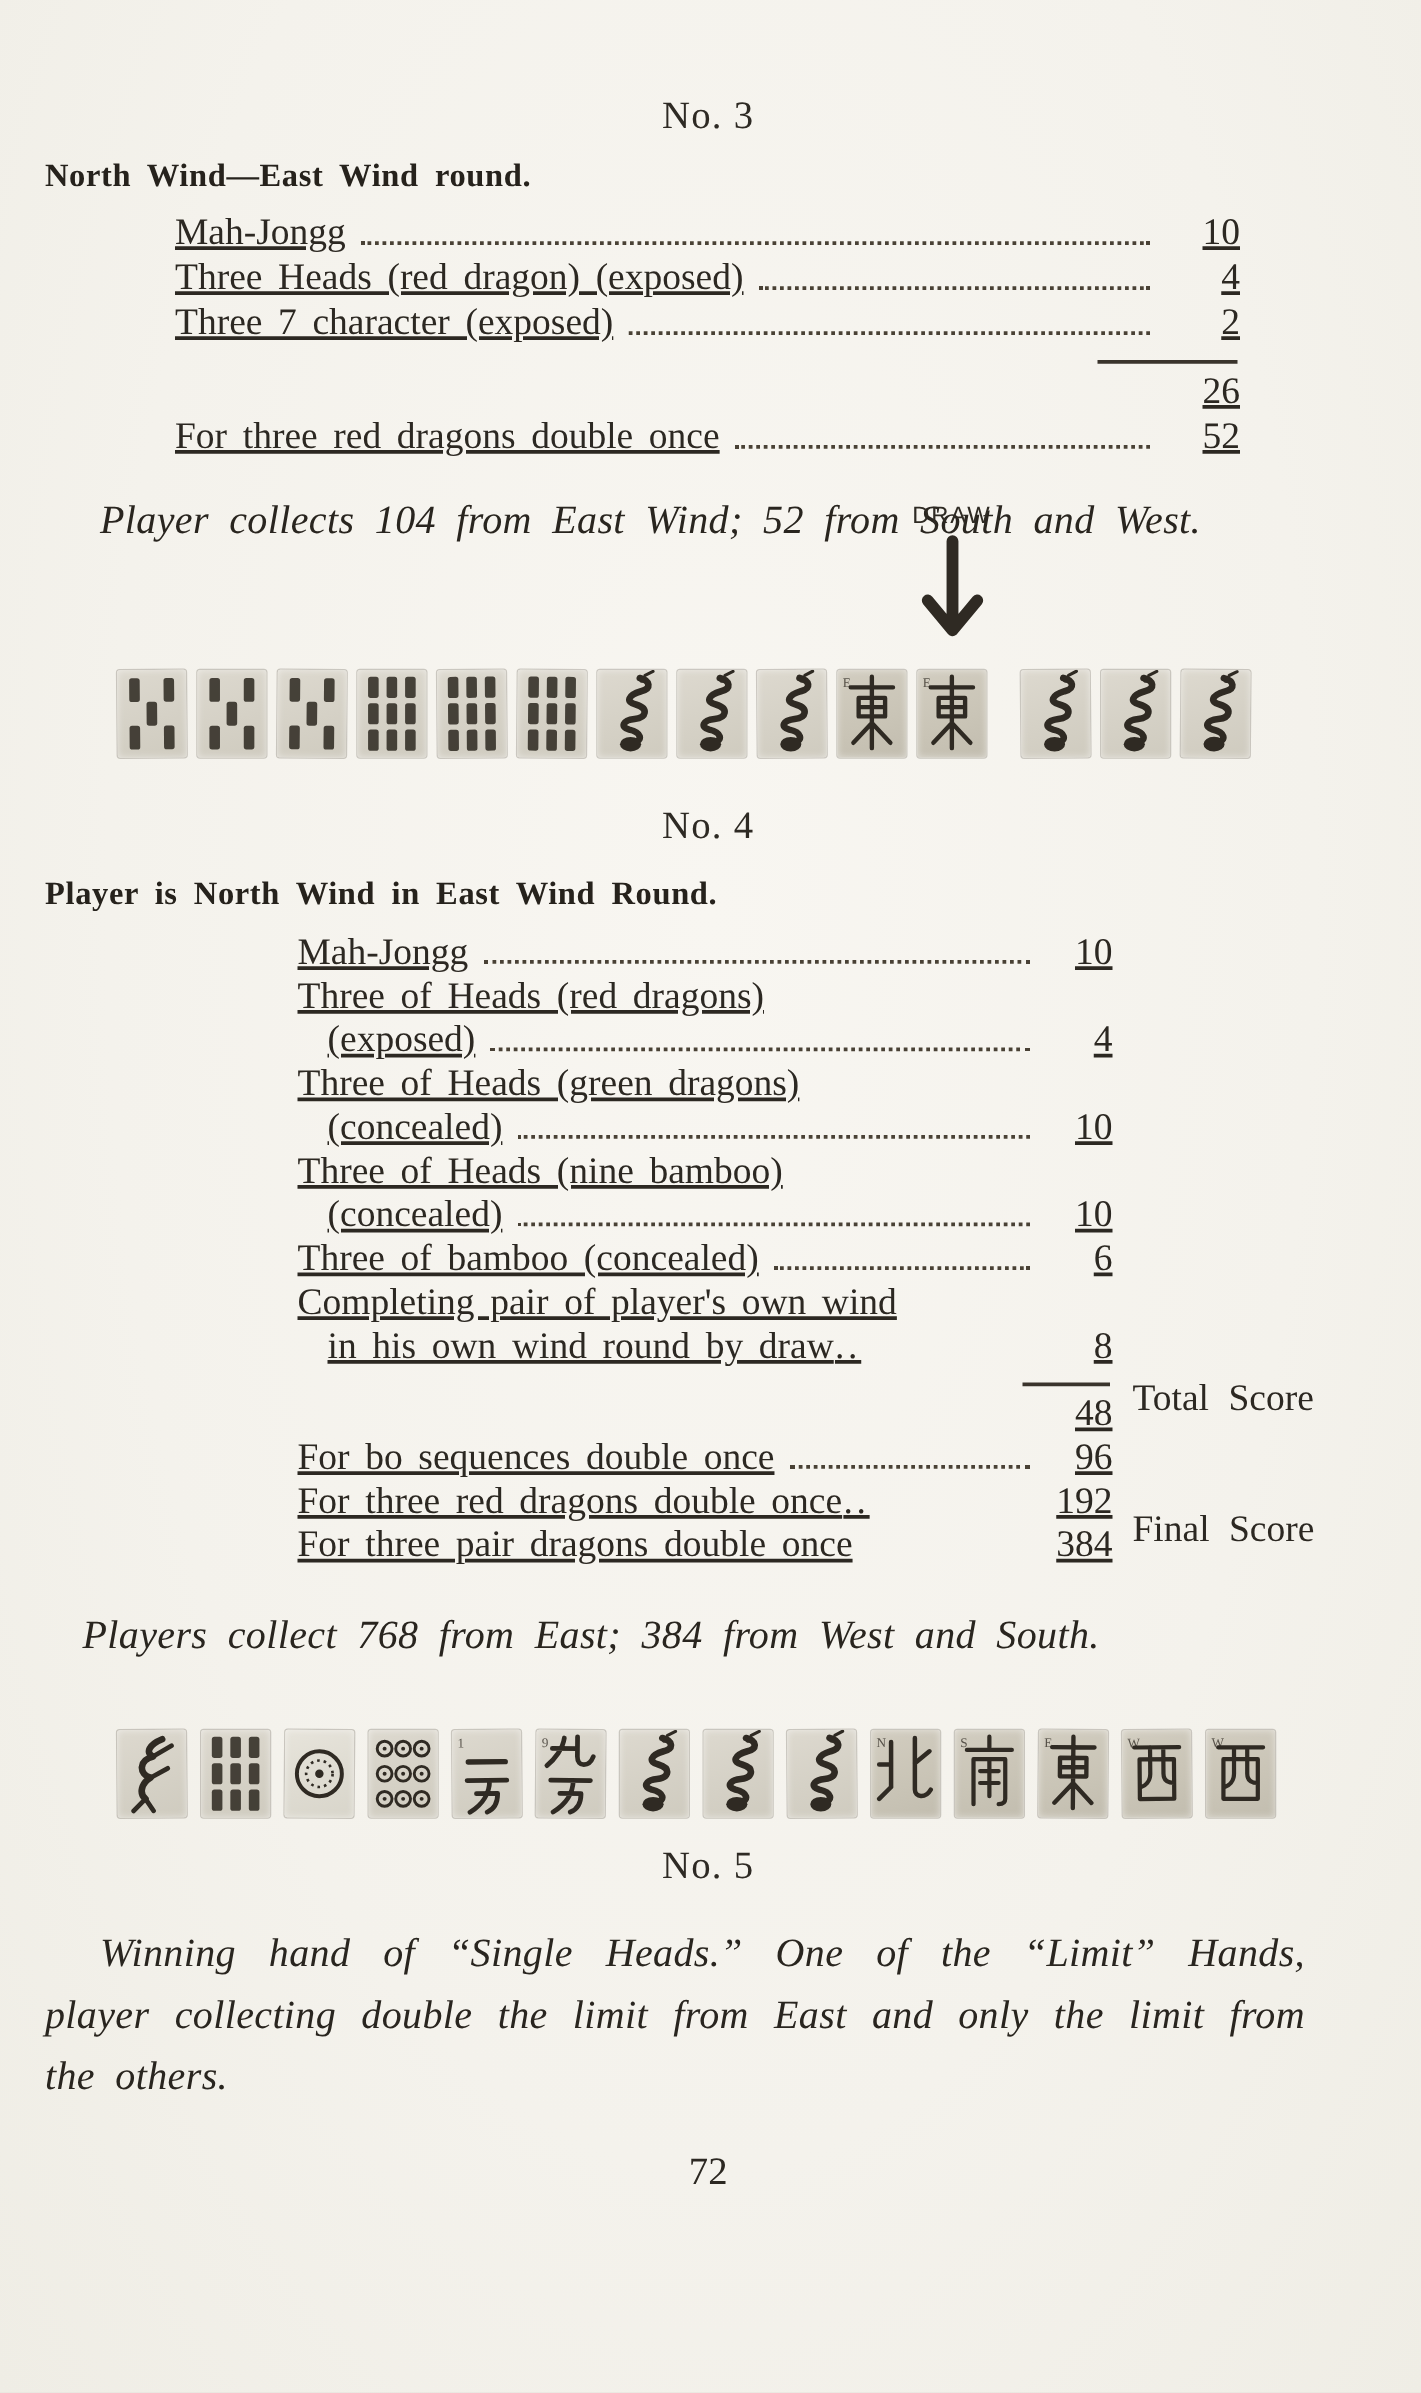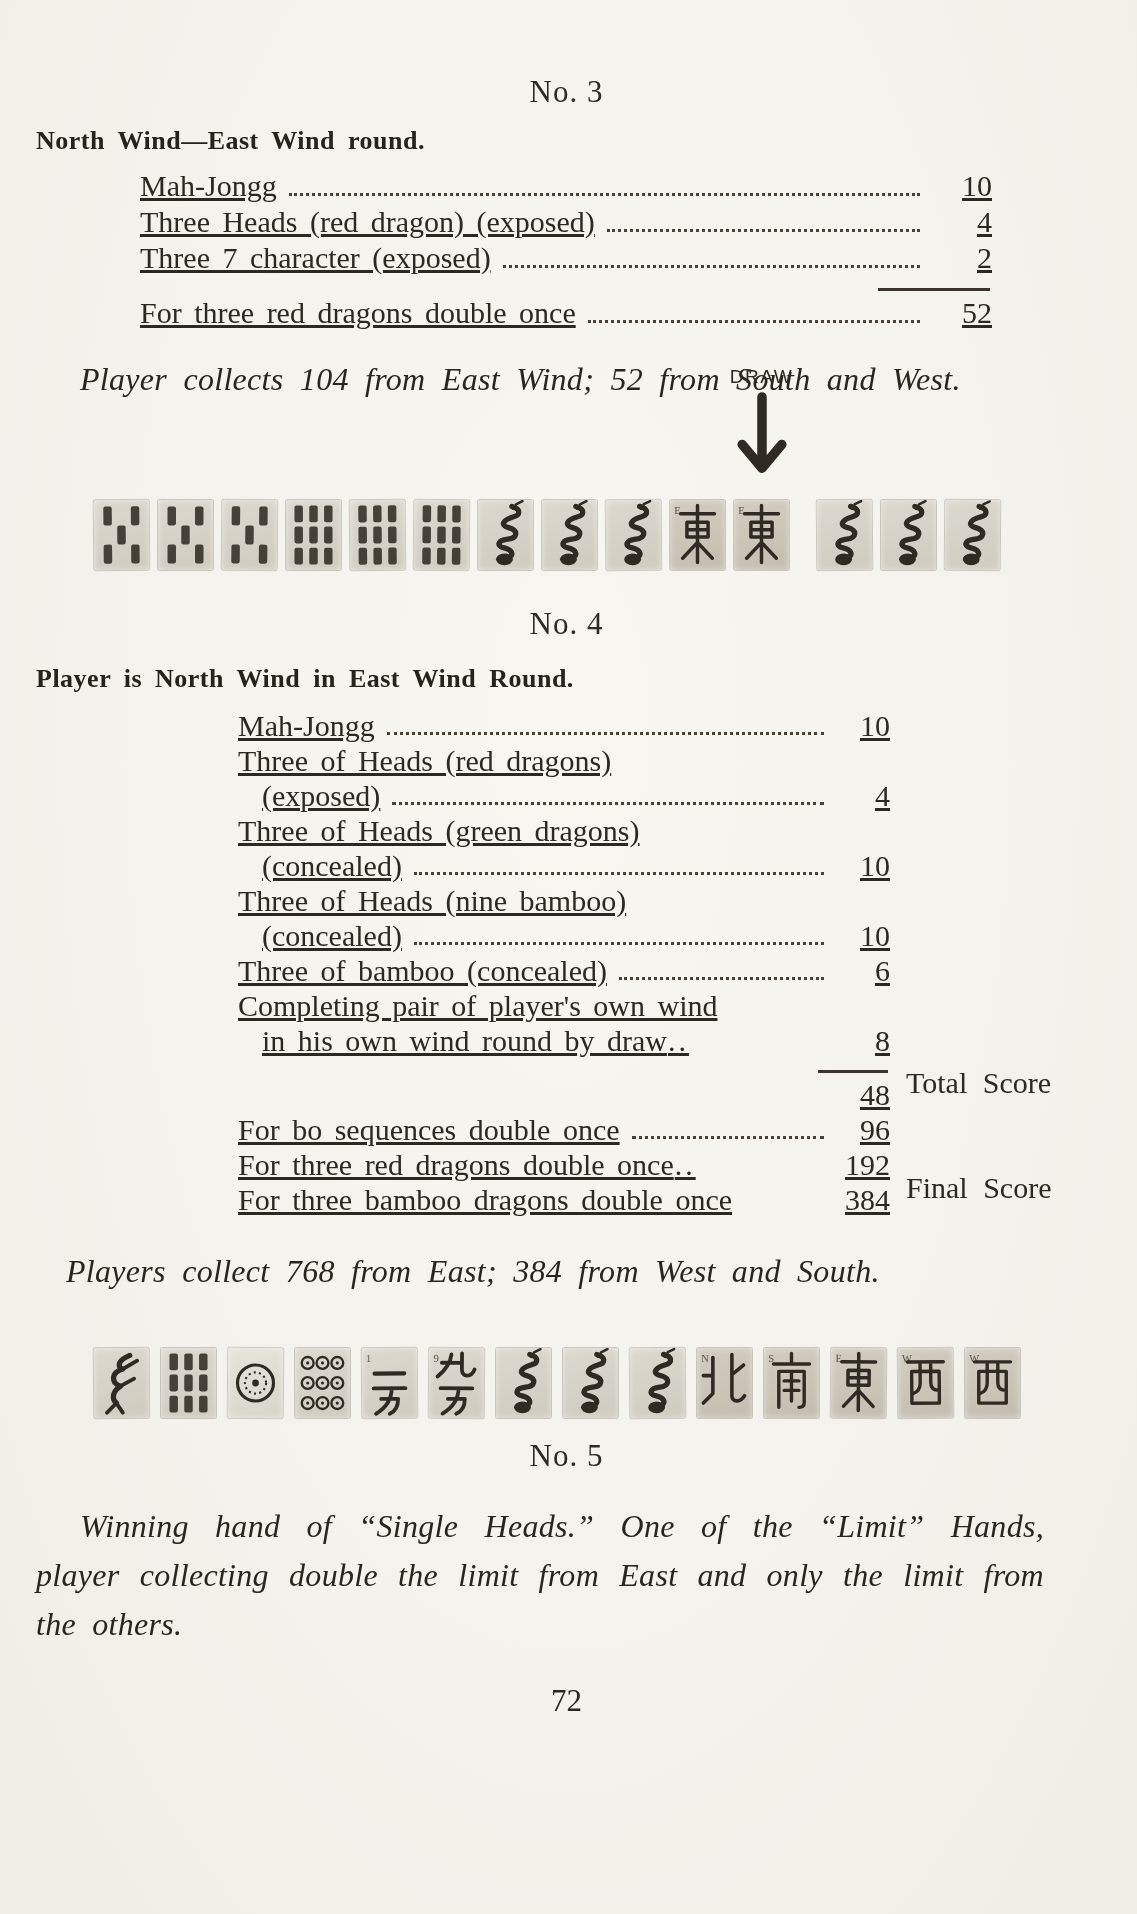--- a/index.html
+++ b/index.html
@@ -98,20 +98,24 @@
         <span class="leader"></span>
         <span class="row-value">4</span>
       </div>
       <div class="score-row">
         <span class="row-label">Three 7 character (exposed)</span>
         <span class="leader"></span>
         <span class="row-value">2</span>
       </div>
       <div class="sum-rule"></div>
       <div class="score-row">
+        <span class="spacer"></span>
+        <span class="row-value">26</span>
+      </div>
+      <div class="score-row">
         <span class="row-label">For three red dragons double once</span>
         <span class="leader"></span>
         <span class="row-value">52</span>
       </div>
     </div>
 
   <p class="para indent p3">Player collects 104 from East Wind; 52 from South and West.</p>
 
   <div class="hand hand3">
     <div class="tile-row">
@@ -318,21 +322,21 @@
         <span class="leader"></span>
         <span class="row-value">96</span>
       </div>
       <div class="score-row">
         <span class="row-label">For three red dragons double once</span>
         <span class="dots">..</span>
         <span class="spacer"></span>
         <span class="row-value">192</span>
       </div>
       <div class="score-row">
-        <span class="row-label">For three bamboo dragons double once</span>
+        <span class="row-label">For three pair dragons double once</span>
         <span class="spacer"></span>
         <span class="row-value">384</span>
         <span class="row-note">Final Score</span>
       </div>
     </div>
 
   <p class="para indent-sm p4">Players collect 768 from East; 384 from West and South.</p>
 
   <div class="hand hand5">
     <div class="tile-row">

